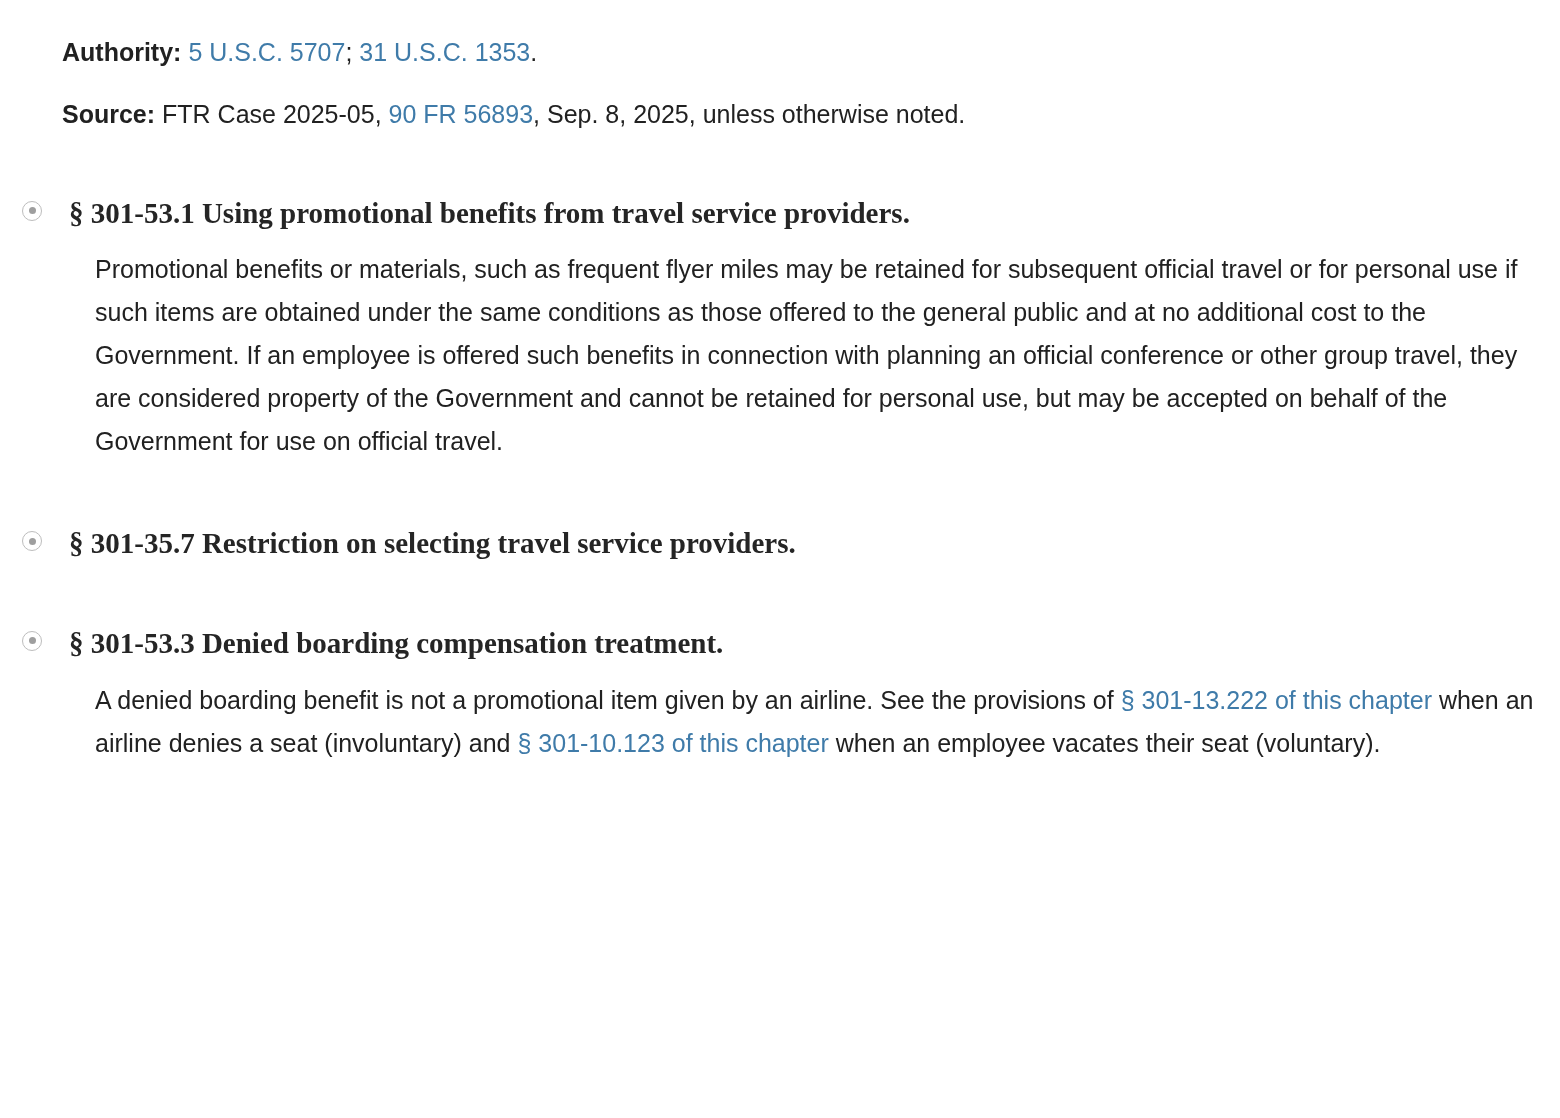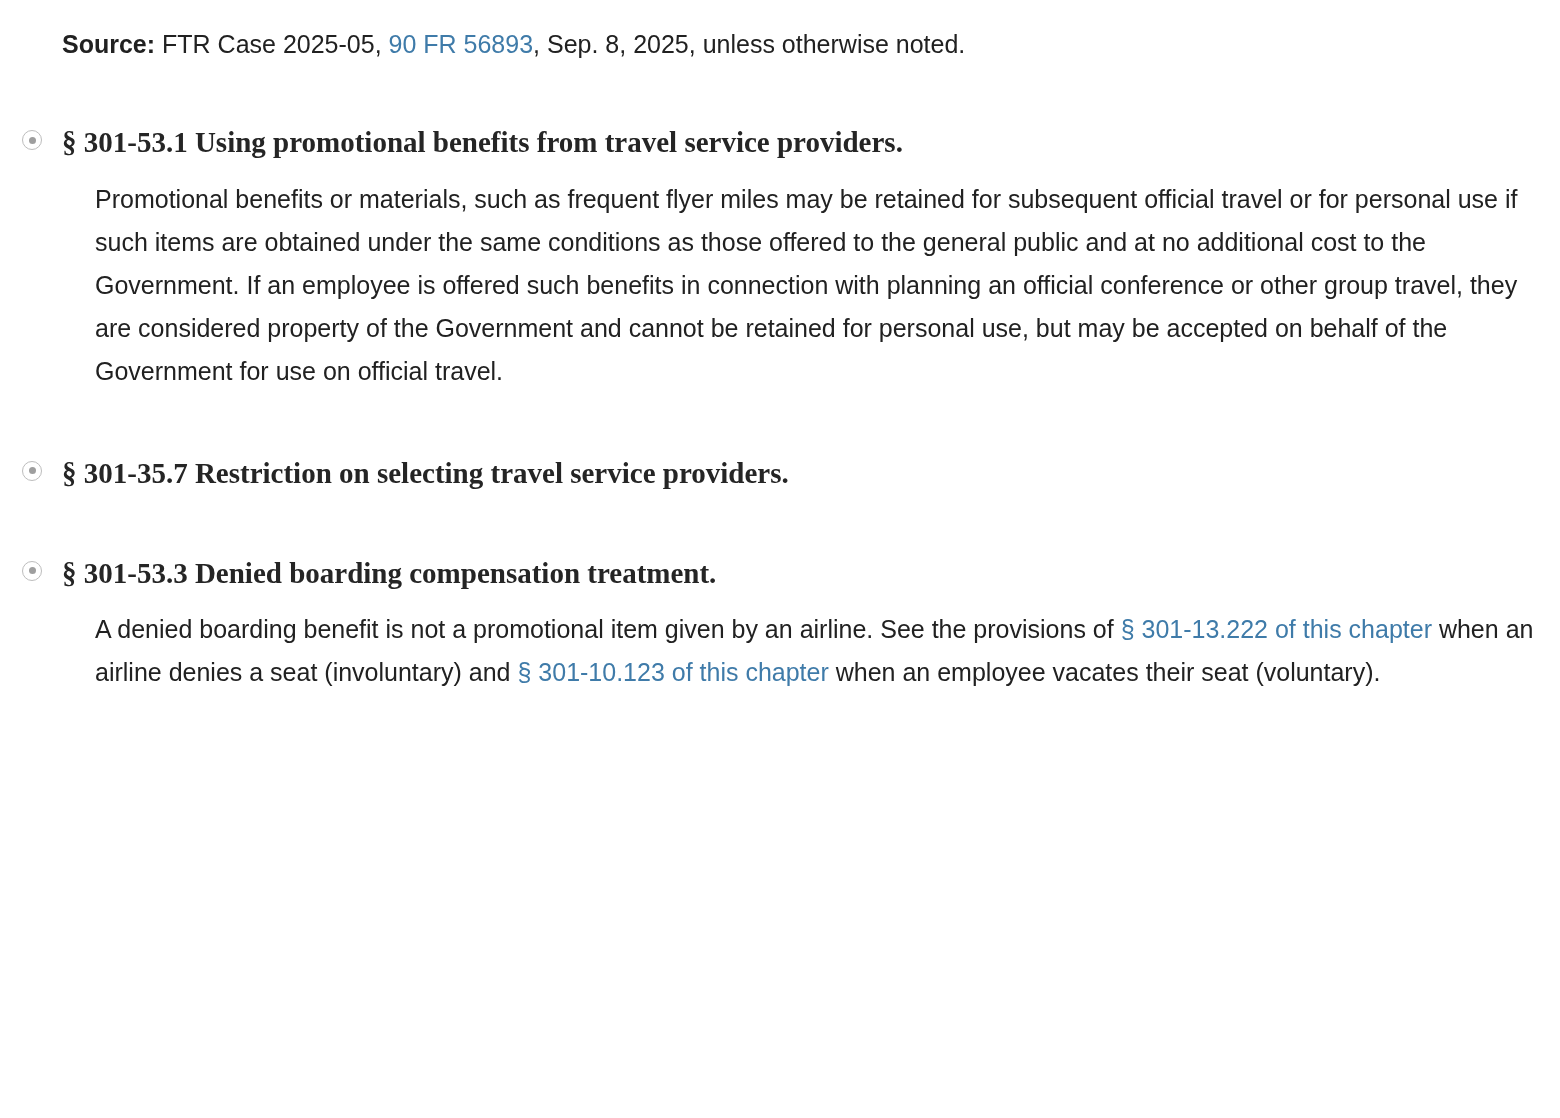--- a/index.html
+++ b/index.html
@@ -72,21 +72,21 @@
   a, .lnk {
     color: #3f7ba9;
     text-decoration: none;
     cursor: pointer;
   }
   .section-head {
     font-family: "Liberation Serif", serif;
     font-weight: 700;
     font-size: 29px;
     line-height: 1.3;
-    margin: 0;
+    margin: 7px;
     color: #252525;
   }
   .sec-wrap {
     margin-top: 62px;
   }
   .sec-wrap .marker { top: 6px; }
   .section-body {
     font-size: 25px;
     line-height: 1.72;
     margin-top: 16px;
@@ -95,20 +95,23 @@
   }
   .first-meta { margin-top: 34px; }
   .spacer-bottom { height: 26px; }
 </style>
 </head>
 <body>
 
 <div class="page">
 
 
+  <div class="block first-meta">
+    <p class="meta-line"><span class="lbl">Authority:</span> <a class="lnk">5 U.S.C. 5707</a><span>; </span><a class="lnk">31 U.S.C. 1353</a><span>.</span></p>
+  </div>
 
   <div class="block">
     <p class="meta-line"><span class="lbl">Source:</span><span> FTR Case 2025-05, </span><a class="lnk">90 FR 56893</a><span>, Sep. 8, 2025, unless otherwise noted.</span></p>
   </div>
 
   <div class="block sec-wrap">
     <span class="anchor-marker marker"></span>
     <h2 class="section-head">§ 301-53.1 Using promotional benefits from travel service providers.</h2>
     <p class="section-body">Promotional benefits or materials, such as frequent flyer miles may be retained for subsequent official travel or for personal use if such items are obtained under the same conditions as those offered to the general public and at no additional cost to the Government. If an employee is offered such benefits in connection with planning an official conference or other group travel, they are considered property of the Government and cannot be retained for personal use, but may be accepted on behalf of the Government for use on official travel.</p>
   </div>

